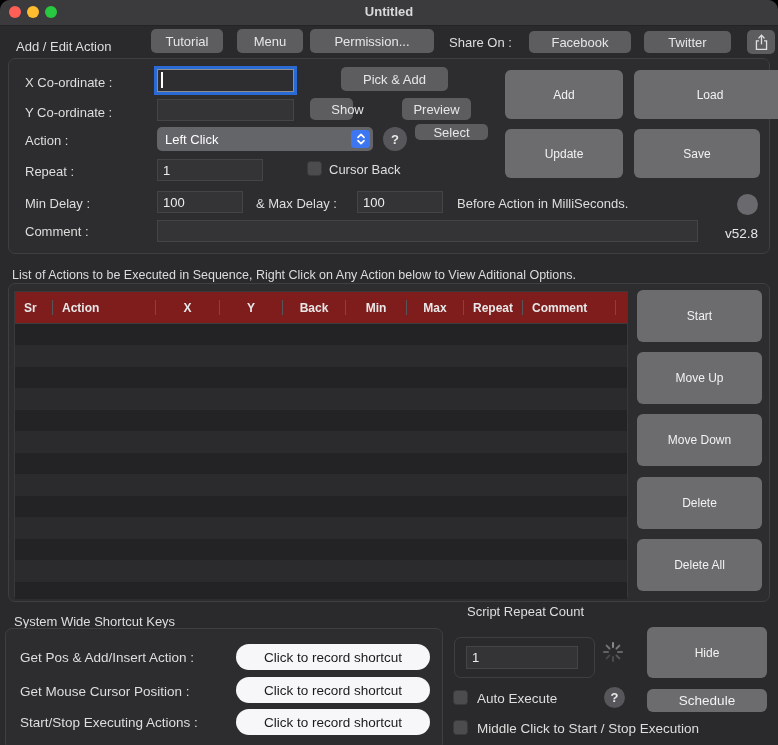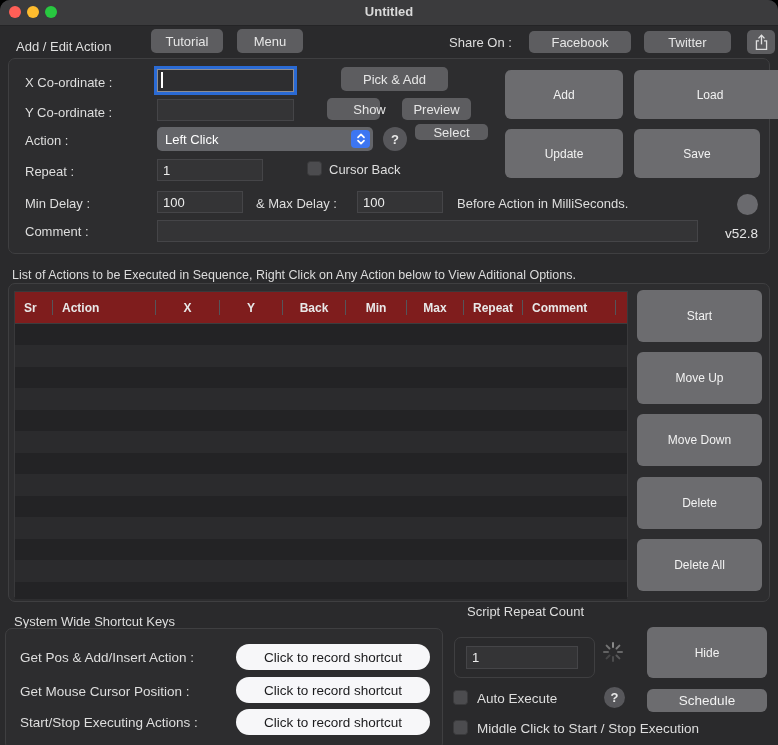--- a/index.html
+++ b/index.html
@@ -58,20 +58,21 @@
   <div class="abs titlebar">
     <span class="tl red"></span>
     <span class="tl yellow"></span>
     <span class="tl green"></span>
     <div class="abs win-title">Untitled</div>
   </div>
 
   <div class="abs lbl" style="left:16px;top:39px;">Add / Edit Action</div>
   <div class="abs sbtn" style="left:151px;top:29px;width:72px;height:24px;">Tutorial</div>
   <div class="abs sbtn" style="left:237px;top:29px;width:66px;height:24px;">Menu</div>
+  <div class="abs sbtn" style="left:310px;top:29px;width:124px;height:24px;">Permission...</div>
   <div class="abs lbl" style="left:449px;top:35px;">Share On :</div>
   <div class="abs sbtn" style="left:529px;top:31px;width:102px;height:22px;">Facebook</div>
   <div class="abs sbtn" style="left:644px;top:31px;width:87px;height:22px;">Twitter</div>
   <div class="abs sbtn" style="left:747px;top:30px;width:28px;height:24px;">
     <span style="display:flex;">
       <svg width="15" height="17" viewBox="0 0 16 18" fill="none" stroke="#e0e0e0" stroke-width="1.4">
         <path d="M8 1.5 V11"></path>
           <path d="M4.8 4.6 L8 1.3 L11.2 4.6"></path>
         <path d="M5.3 7.3 H2.6 V16.4 H13.4 V7.3 H10.7"></path>
       </svg>
@@ -80,21 +81,21 @@
 
   <div class="abs gbox" style="left:8px;top:58px;width:762px;height:196px;"></div>
 
   <div class="abs lbl" style="left:25px;top:75px;">X Co-ordinate :</div>
   <input class="abs field focused" style="left: 157px; top: 69px; width: 137px; height: 23px;" value="">
   <div class="caret abs"></div>
   <div class="abs sbtn" style="left:341px;top:67px;width:107px;height:24px;">Pick &amp; Add</div>
 
   <div class="abs lbl" style="left:25px;top:105px;">Y Co-ordinate :</div>
   <input class="abs field" style="left: 157px; top: 99px; width: 137px; height: 22px;" value="">
-  <div class="abs sbtn" style="left:327px;top:98px;width:53px;height:22px;padding-left:32px;">Show</div>
+  <div class="abs sbtn" style="left:310px;top:98px;width:43px;height:22px;padding-left:32px;">Show</div>
   <div class="abs sbtn" style="left:402px;top:98px;width:69px;height:22px;">Preview</div>
 
   <div class="abs bigbtn" style="left:505px;top:70px;width:118px;height:49px;">Add</div>
   <div class="abs bigbtn" style="left:634px;top:70px;width:152px;height:49px;">Load</div>
   <div class="abs bigbtn" style="left:505px;top:129px;width:118px;height:49px;">Update</div>
   <div class="abs bigbtn" style="left:634px;top:129px;width:126px;height:49px;">Save</div>
 
   <div class="abs lbl" style="left:25px;top:133px;">Action :</div>
   <div class="abs popup" style="left:157px;top:127px;width:216px;height:24px;">
     <span>Left Click</span>

